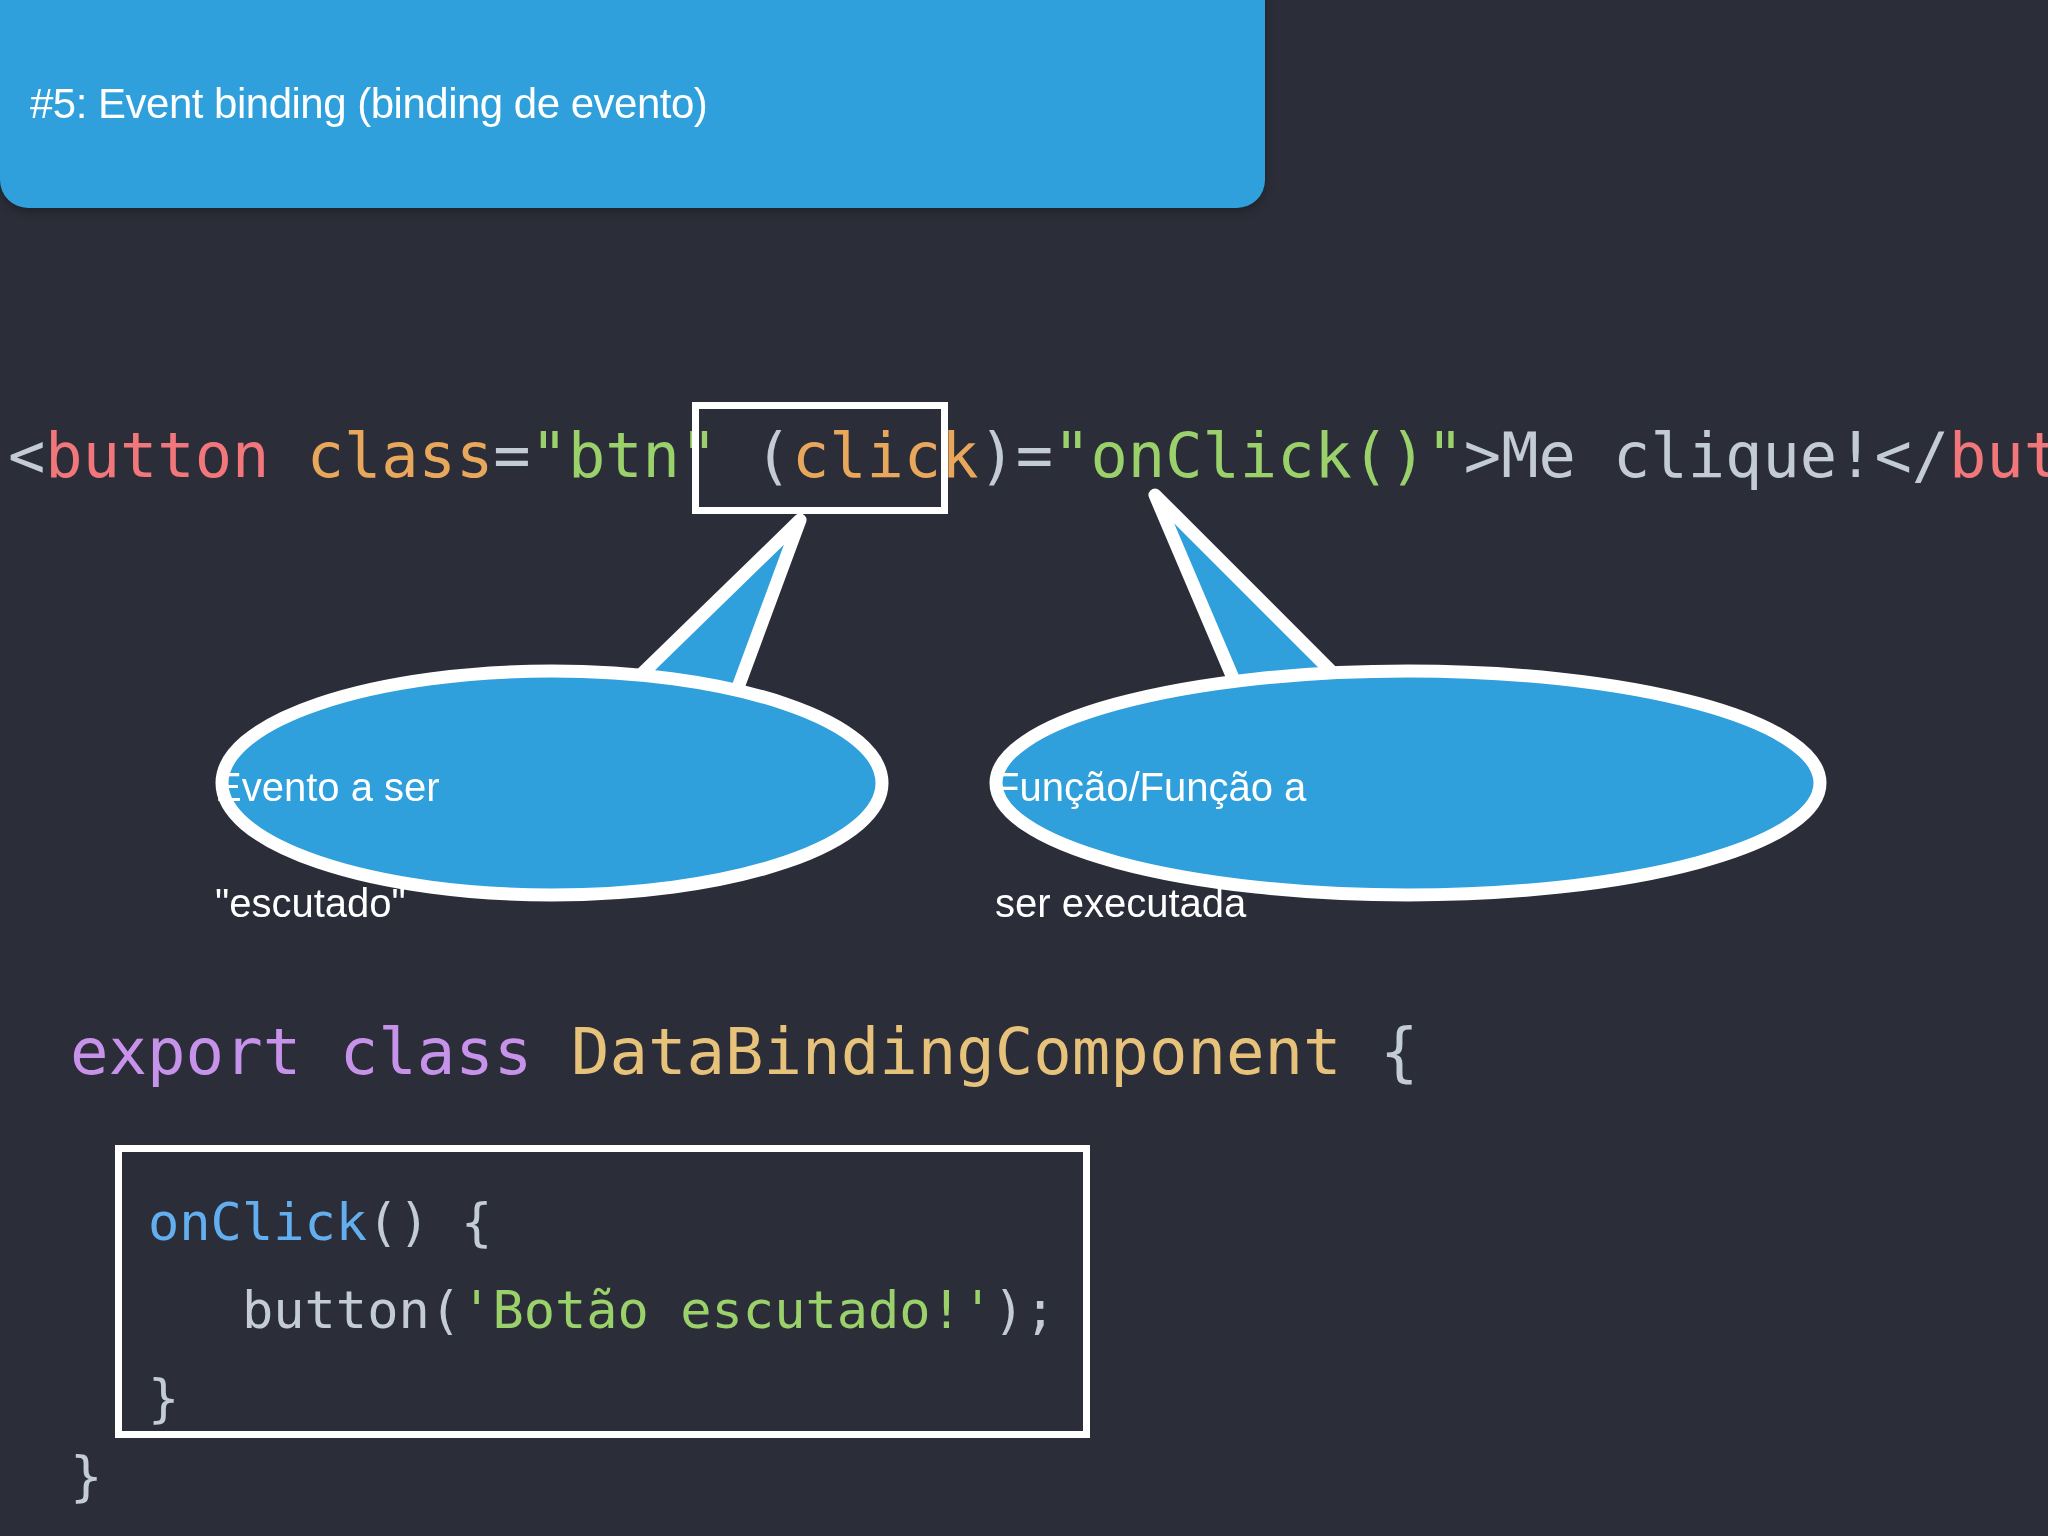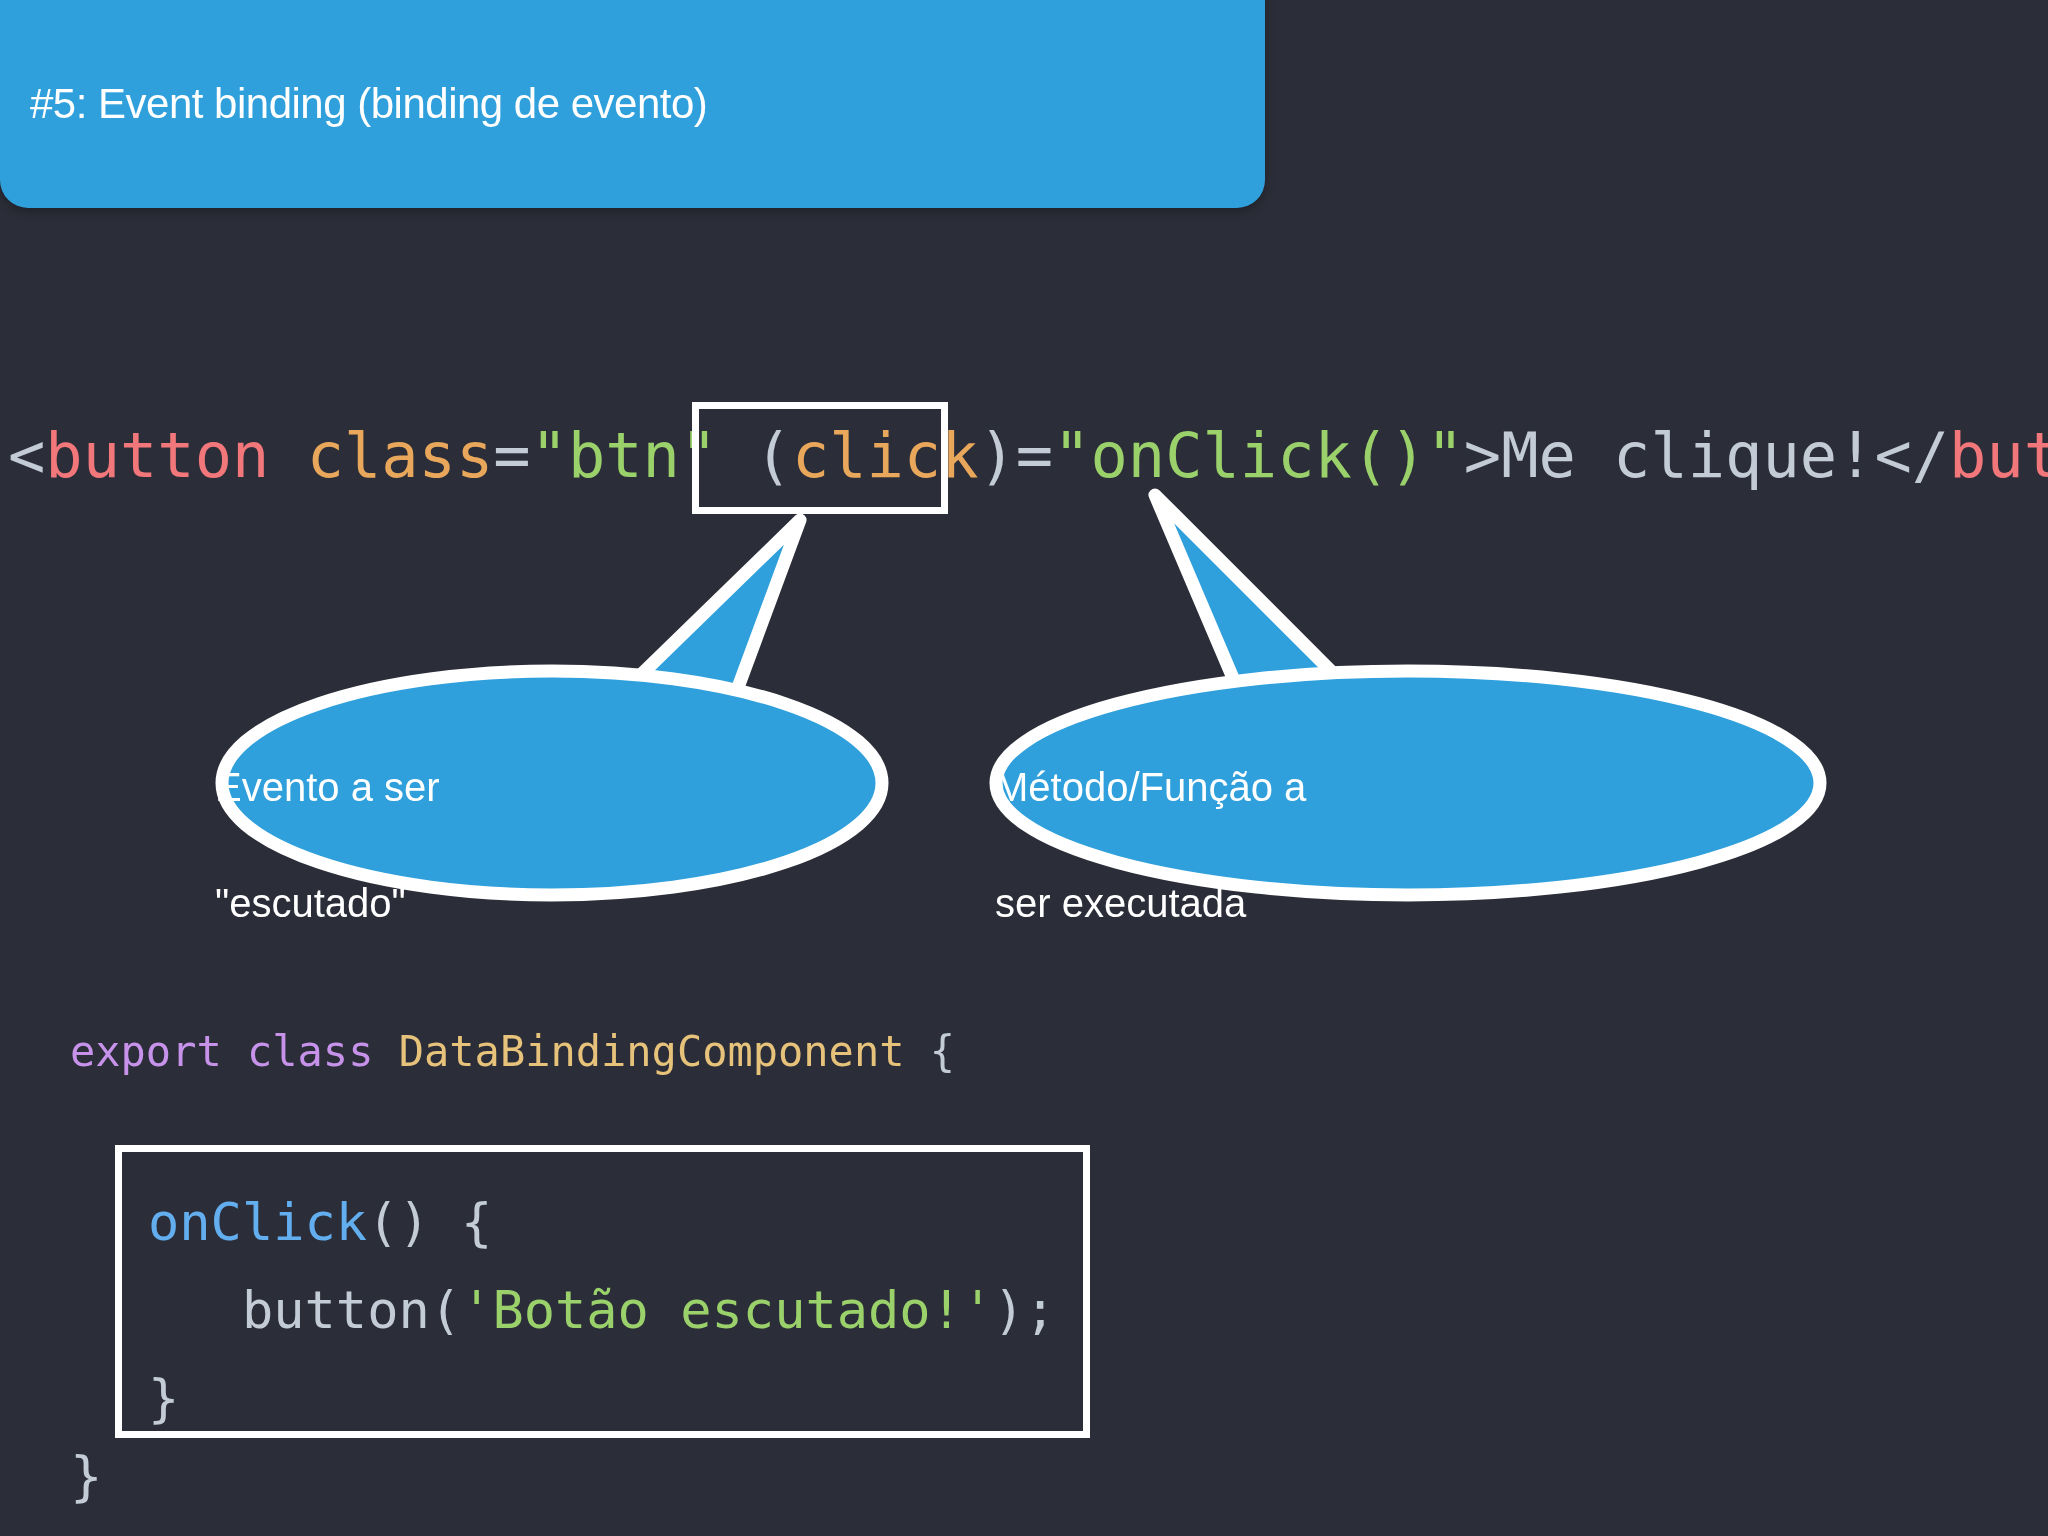--- a/index.html
+++ b/index.html
@@ -69,21 +69,21 @@
     text-align:left;
     font-family:"Liberation Sans", sans-serif;
     white-space:pre-line;
   }
   #callout1-label{left:215px;top:700px;width:675px;}
   #callout2-label{left:995px;top:700px;width:825px;}
 
   
   .line-ts{
     position:absolute;left:70px;top:1015px;
-    font-size:42px;line-height:74px;text-align:right;
+    font-size:64px;line-height:74px;text-align:right;
   }
   .box-onclick{
     position:absolute;left:115px;top:1145px;
     width:975px;height:293px;
     border:7px solid #ffffff;
     box-sizing:border-box;
     pointer-events:none;
   }
   .ts-body{
     position:absolute;left:148px;top:1178px;
@@ -119,21 +119,21 @@
       <ellipse cx="1408" cy="783" rx="412" ry="112" fill="#2fa0dc" stroke="#ffffff" stroke-width="13"></ellipse>
     </g>
   </svg>
 
   <div class="callout-label" id="callout1-label">
     <div>Evento a ser</div>
     <div>"escutado"</div>
   </div>
 
   <div class="callout-label" id="callout2-label">
-    <div>Método/Função a</div>
+    <div>Função/Função a</div>
     <div>ser executada</div>
   </div>
 
   <div class="code line-ts"><span class="t-kw">export</span><span class="t-punc"> </span><span class="t-kw">class</span><span class="t-punc"> </span><span class="t-cls">DataBindingComponent</span><span class="t-punc"> </span><span class="t-punc">{</span></div>
 
   <div class="box-onclick"></div>
 
   <div class="code ts-body"><span class="t-fn">onClick</span><span class="t-punc">()</span><span class="t-punc"> </span><span class="t-punc">{</span>
 <span class="t-punc">   </span><span class="t-punc">button</span><span class="t-punc">(</span><span class="t-str">'Botão escutado!'</span><span class="t-punc">);</span>
 <span class="t-punc">}</span></div>

